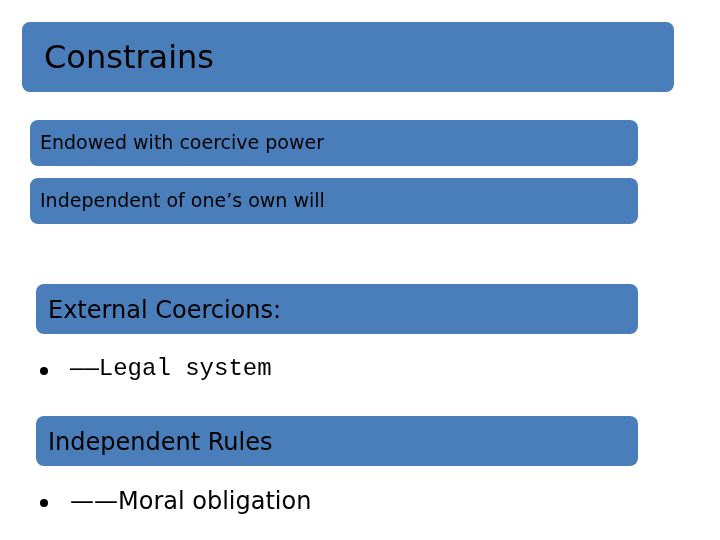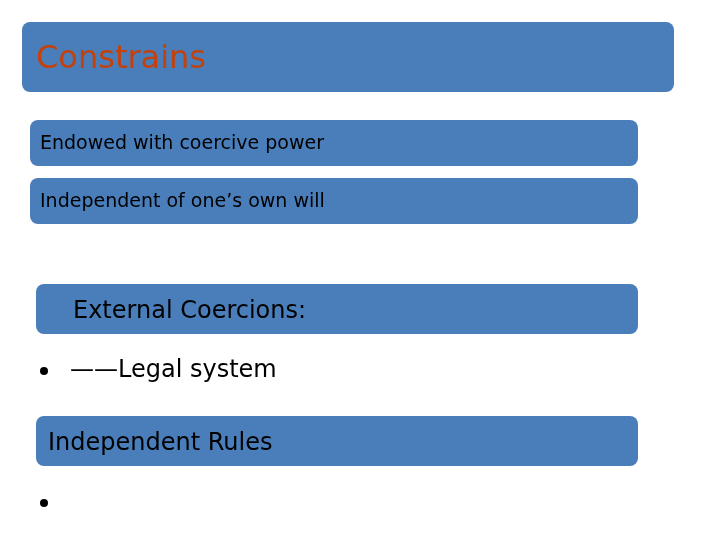--- a/index.html
+++ b/index.html
@@ -23,24 +23,24 @@
     position: absolute;
     left: 22px;
     top: 22px;
     width: 652px;
     height: 70px;
     background: #4a7ebb;
     border-radius: 8px;
   }
   .title-text {
     position: absolute;
-    left: 36px;
+    left: 44px;
     top: 38px;
     font-size: 32px;
-    color: #c2410c;
+    color: #000000;
     font-weight: normal;
     letter-spacing: 0px;
     white-space: nowrap;
   }
   .bar {
     position: absolute;
     background: #4a7ebb;
     border-radius: 8px;
   }
   .bar-text {
@@ -49,23 +49,23 @@
     white-space: nowrap;
   }
   
   .bar1 { left: 30px; top: 120px; width: 608px; height: 46px; }
   .bar1-text { left: 40px; top: 131px; font-size: 19px; }
   
   .bar2 { left: 30px; top: 178px; width: 608px; height: 46px; }
   .bar2-text { left: 40px; top: 189px; font-size: 19px; }
   
   .bar3 { left: 36px; top: 284px; width: 602px; height: 50px; }
-  .bar3-text { left: 48px; top: 296px; font-size: 24px; margin-left: 25px; }
+  .bar3-text { left: 48px; top: 296px; font-size: 24px; }
   
-  .bullet-row1 { position: absolute; left: 40px; top: 355px; width: 600px; height: 36px; }
+  .bullet-row1 { position: absolute; left: 40px; top: 355px; width: 600px; height: 36px; font-family: Liberation Mono, monospace; }
   
   .bar4 { left: 36px; top: 416px; width: 602px; height: 50px; }
   .bar4-text { left: 48px; top: 428px; font-size: 24px; }
   
   .bullet-row2 { position: absolute; left: 40px; top: 487px; width: 600px; height: 36px; }
 
   .bullet-dot {
     position: absolute;
     left: 0px;
     top: 12px;
@@ -103,15 +103,16 @@
   <div class="bullet-row1">
     <span class="bullet-dot"></span>
     <span class="bullet-text">——Legal system</span>
   </div>
 
   <div class="bar bar4"></div>
   <div class="bar-text bar4-text">Independent Rules</div>
 
   <div class="bullet-row2">
     <span class="bullet-dot"></span>
+    <span class="bullet-text">——Moral obligation</span>
   </div>
 
 </div>
 
 </body></html>

